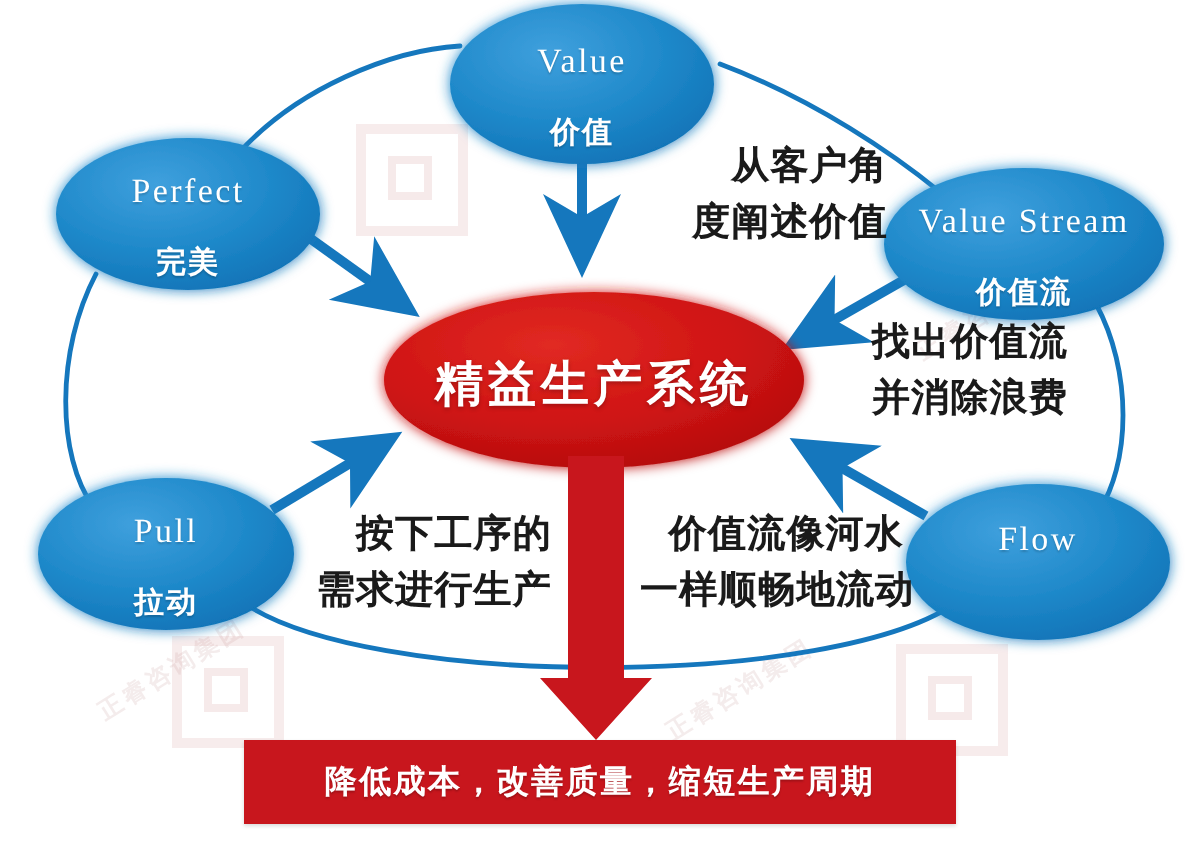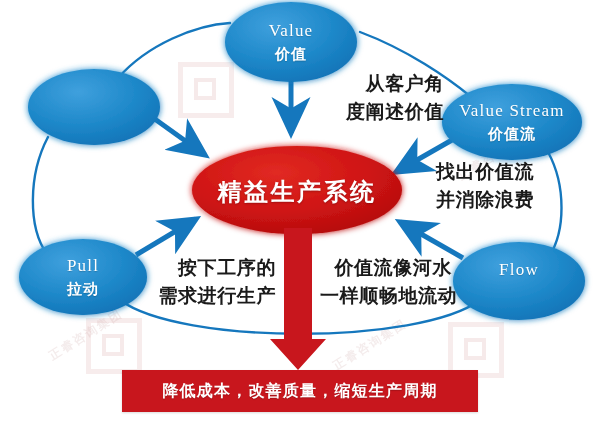--- a/index.html
+++ b/index.html
@@ -41,21 +41,21 @@
     display: block;
     white-space: nowrap;
   }
   .node-cn {
     font-family: "DejaVu Sans", "Liberation Sans", sans-serif;
     font-size: 15px;
     font-weight: bold;
     letter-spacing: 1px;
     display: block;
     white-space: nowrap;
-    margin-top: 7px;
+    margin-top: 19px;
   }
 
   
   .center-label {
     position: absolute;
     text-align: center;
     color: #ffffff;
     font-family: "DejaVu Sans", "Liberation Sans", sans-serif;
     font-size: 24px;
     font-weight: bold;
@@ -201,20 +201,24 @@
     <g>
       <path d="M 284,228 L 312,228 L 312,339 L 326,339 L 298,370 L 270,339 L 284,339 Z" fill="#c8161d"></path>
     </g>
   </svg>
 
   <div class="node-label" style="left:221px; top:22px; width:140px;">
     <span class="node-en">Value</span>
     <span class="node-cn">价值</span>
   </div>
 
+  <div class="node-label" style="left:24px; top:87px; width:140px;">
+    <span class="node-en">Perfect</span>
+    <span class="node-cn">完美</span>
+  </div>
 
   <div class="node-label" style="left:432px; top:102px; width:160px;">
     <span class="node-en">Value Stream</span>
     <span class="node-cn">价值流</span>
   </div>
 
   <div class="node-label" style="left:13px; top:257px; width:140px;">
     <span class="node-en">Pull</span>
     <span class="node-cn">拉动</span>
   </div>

